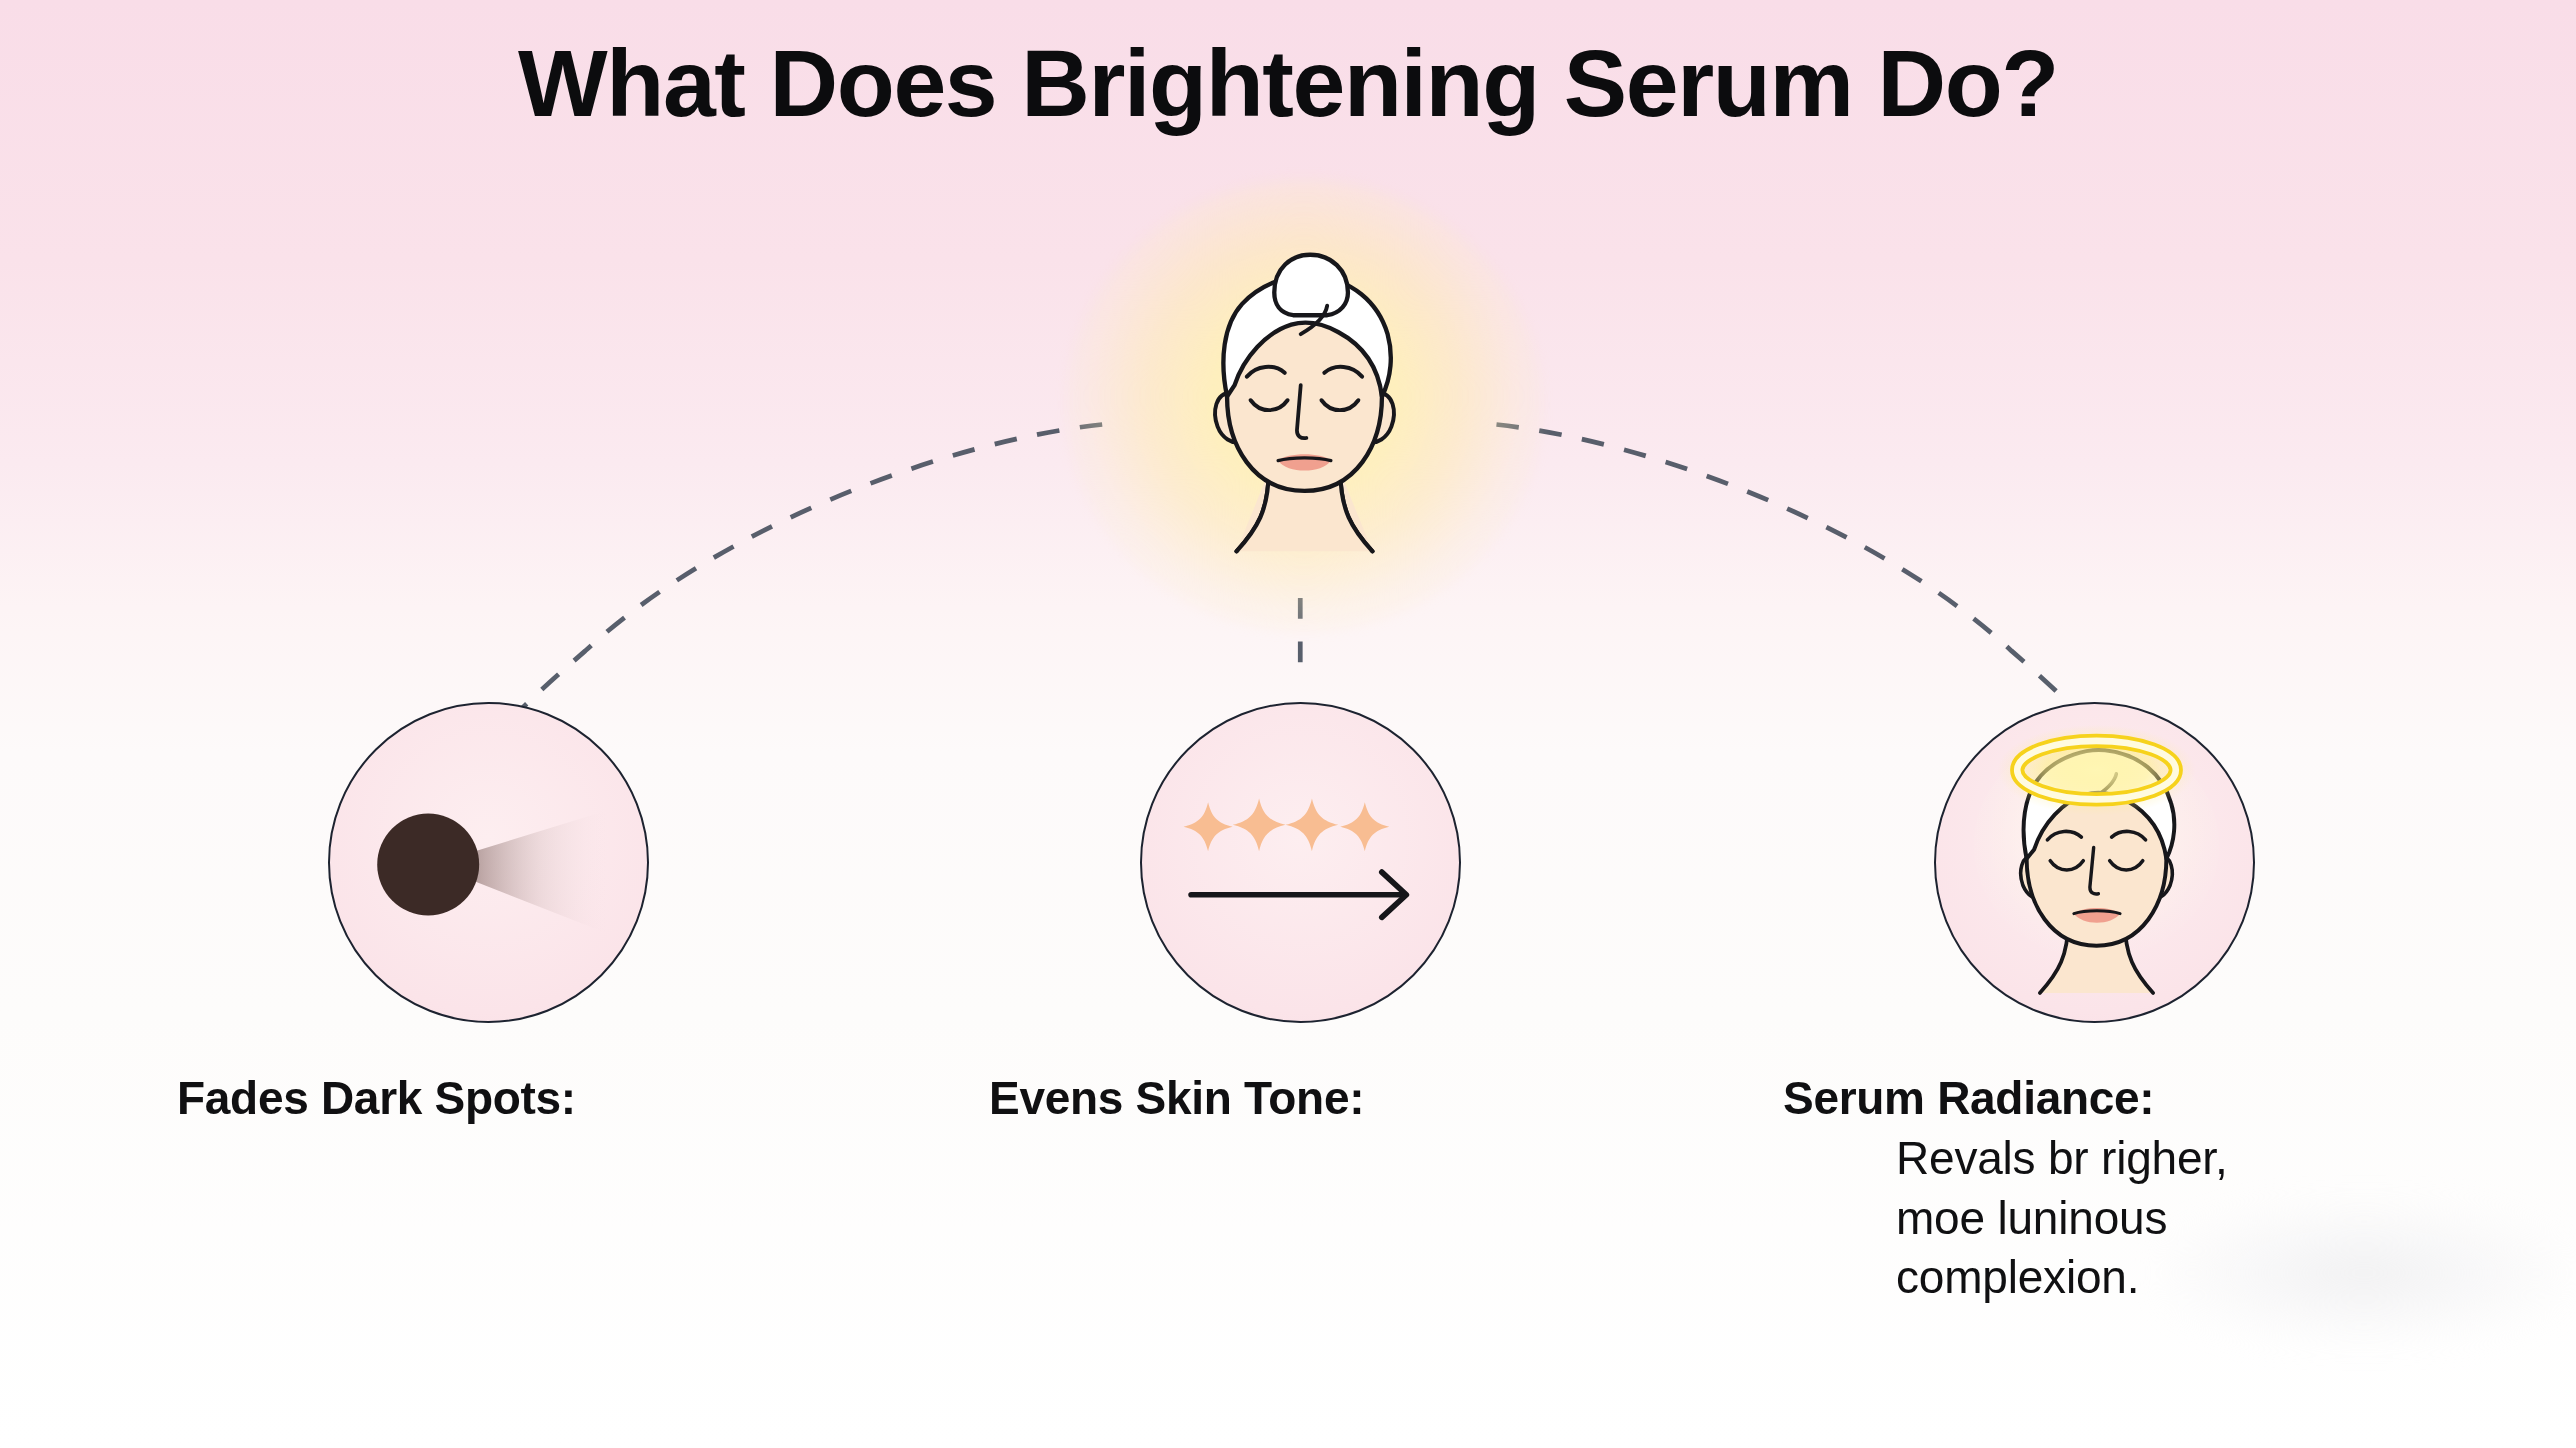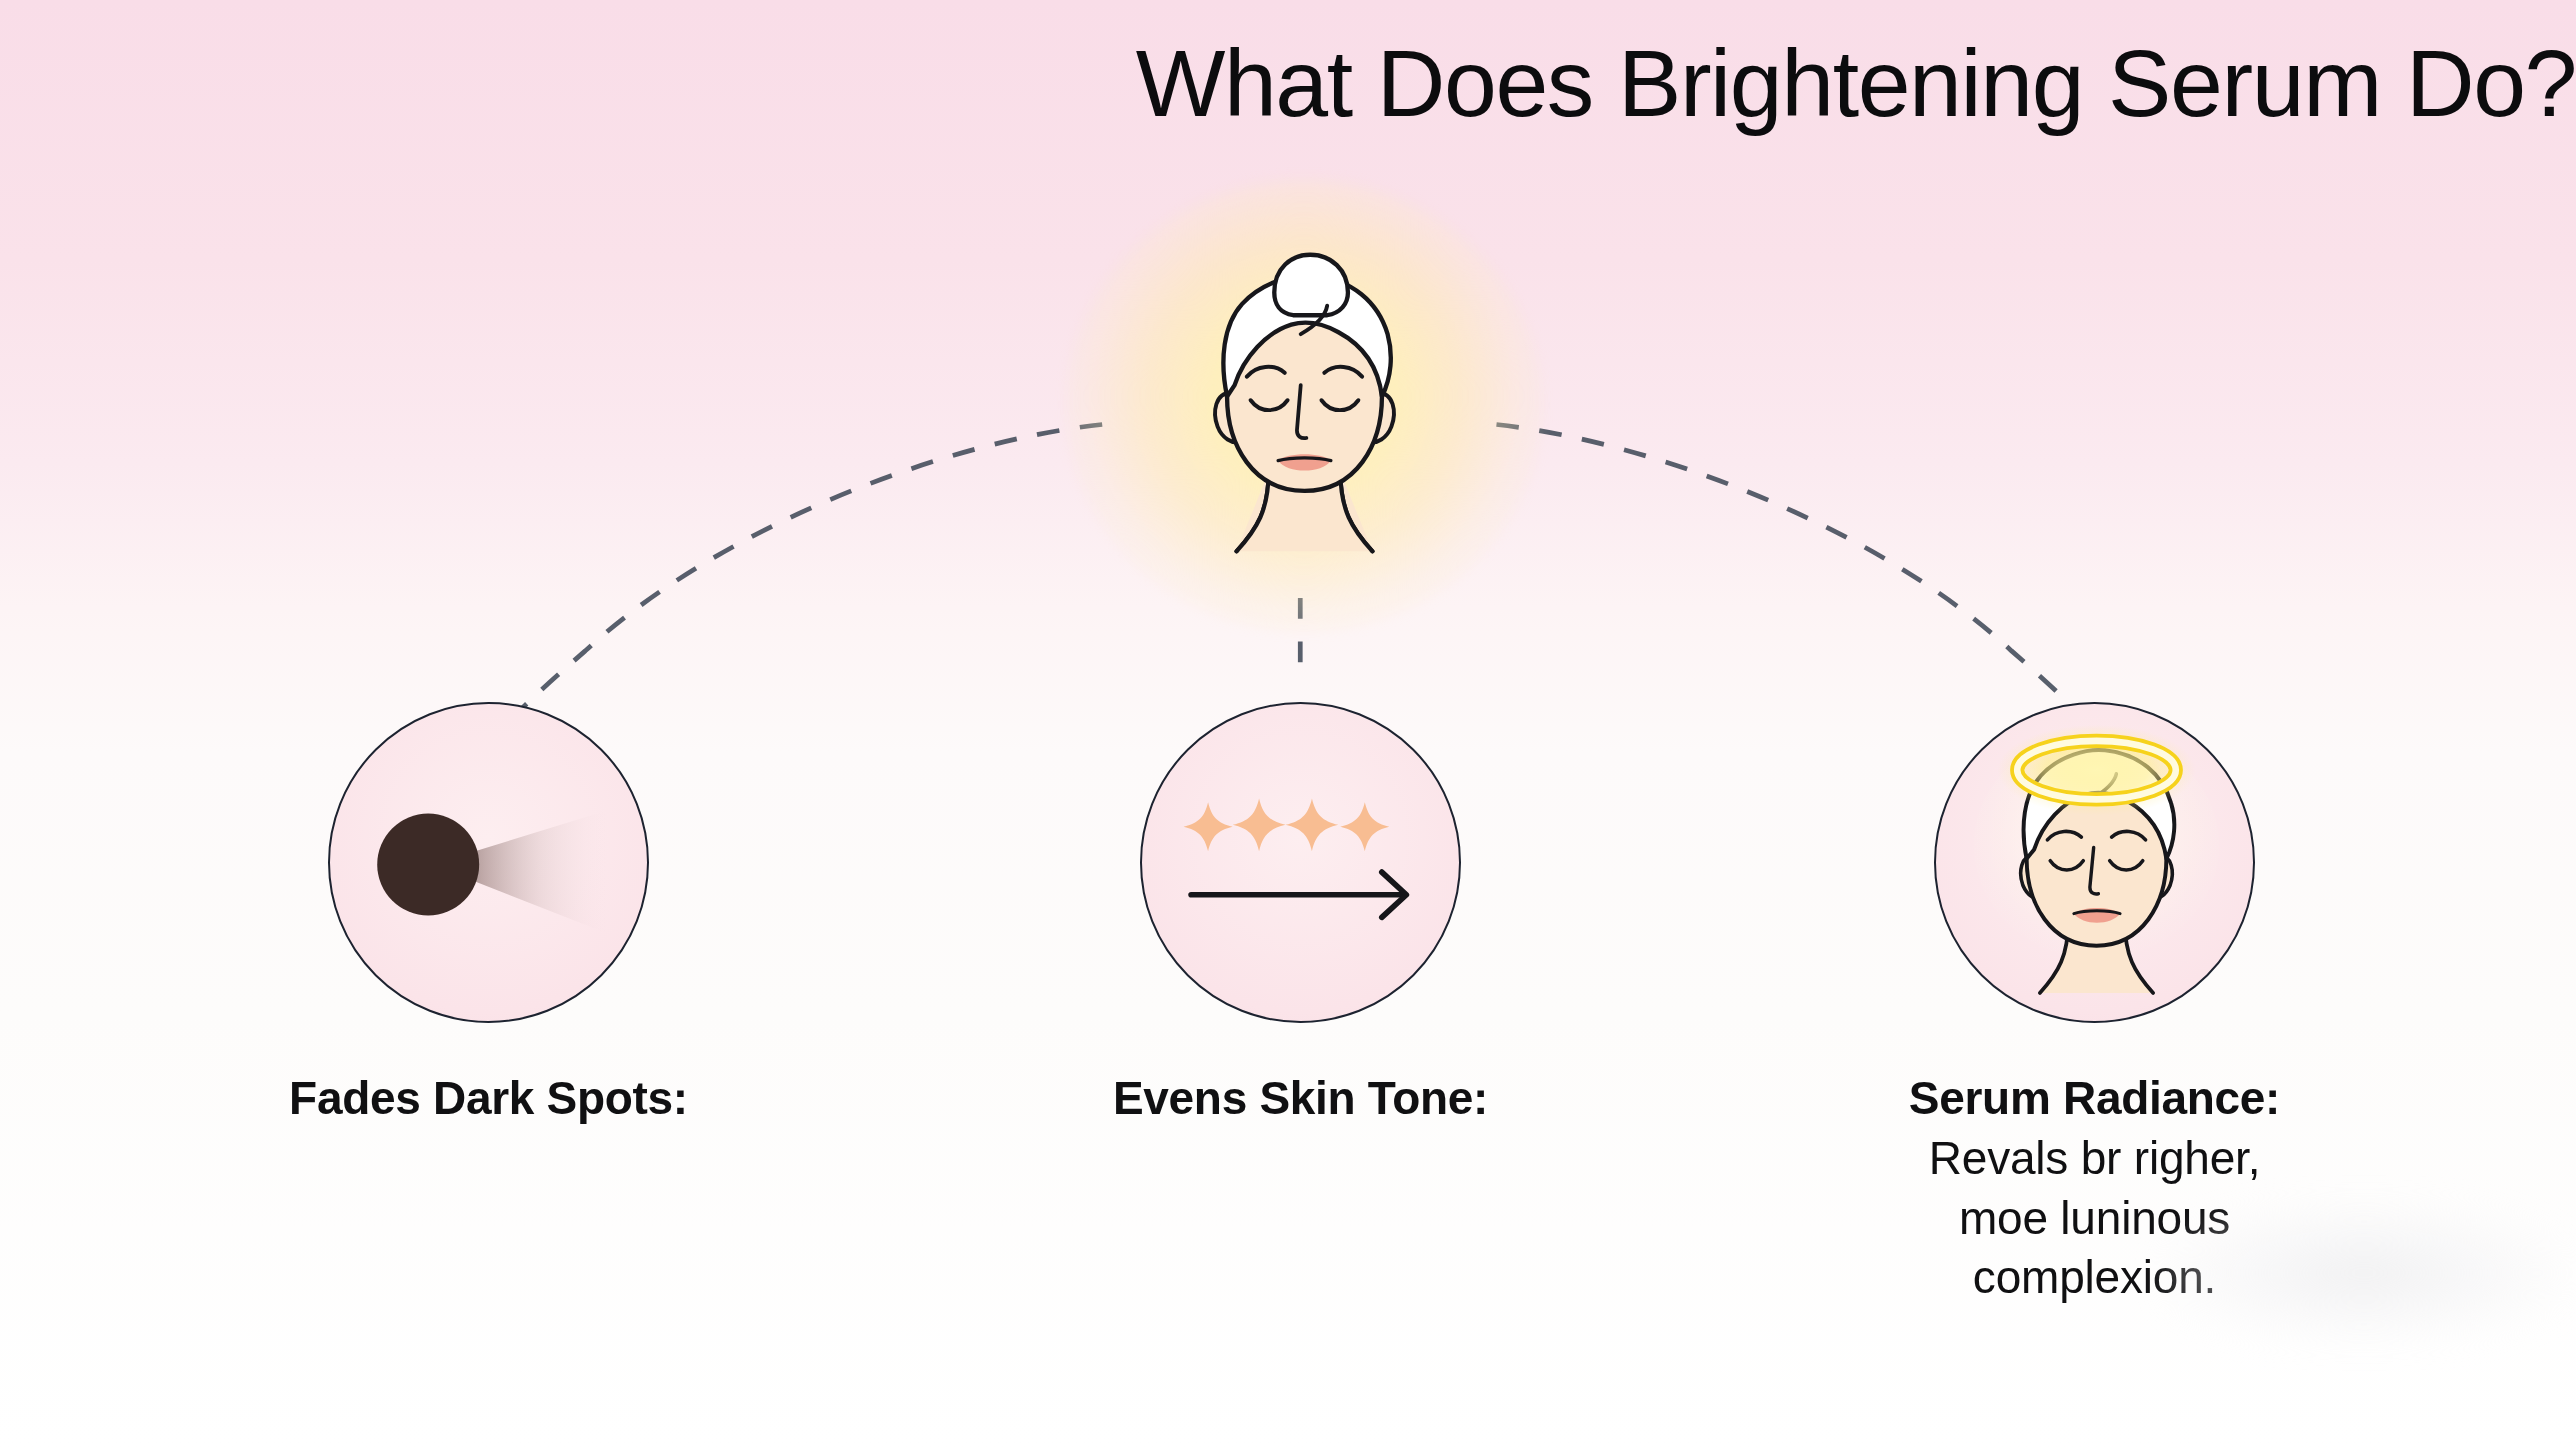--- a/index.html
+++ b/index.html
@@ -23,23 +23,23 @@
         #fdfcfb 70%,
         #ffffff 100%);
   }
 
   
   #title {
     position: absolute;
     left: 0;
     top: 26.4px;
     width: 2576px;
-    text-align: right;
+    text-align: center;
     font-size: 95px;
-    font-weight: normal;
+    font-weight: bold;
     letter-spacing: -1.4px;
     color: #0c0c0e;
     line-height: 1.22;
     white-space: nowrap;
   }
 
   
   #hero {
     position: absolute;
     left: 1125px;
@@ -70,21 +70,21 @@
     left: 0; top: 0;
     width: 2576px; height: 1448px;
     pointer-events: none;
   }
 
   
   .card {
     position: absolute;
     top: 702px;
     width: 623px;
-    text-align: center;
+    text-align: left;
   }
   #card-0 { left: 177px; }
   #card-1 { left: 989px; }
   #card-2 { left: 1783px; }
 
   .circle-wrap {
     position: relative;
     width: 321px;
     height: 321px;
     margin: 0 auto;

